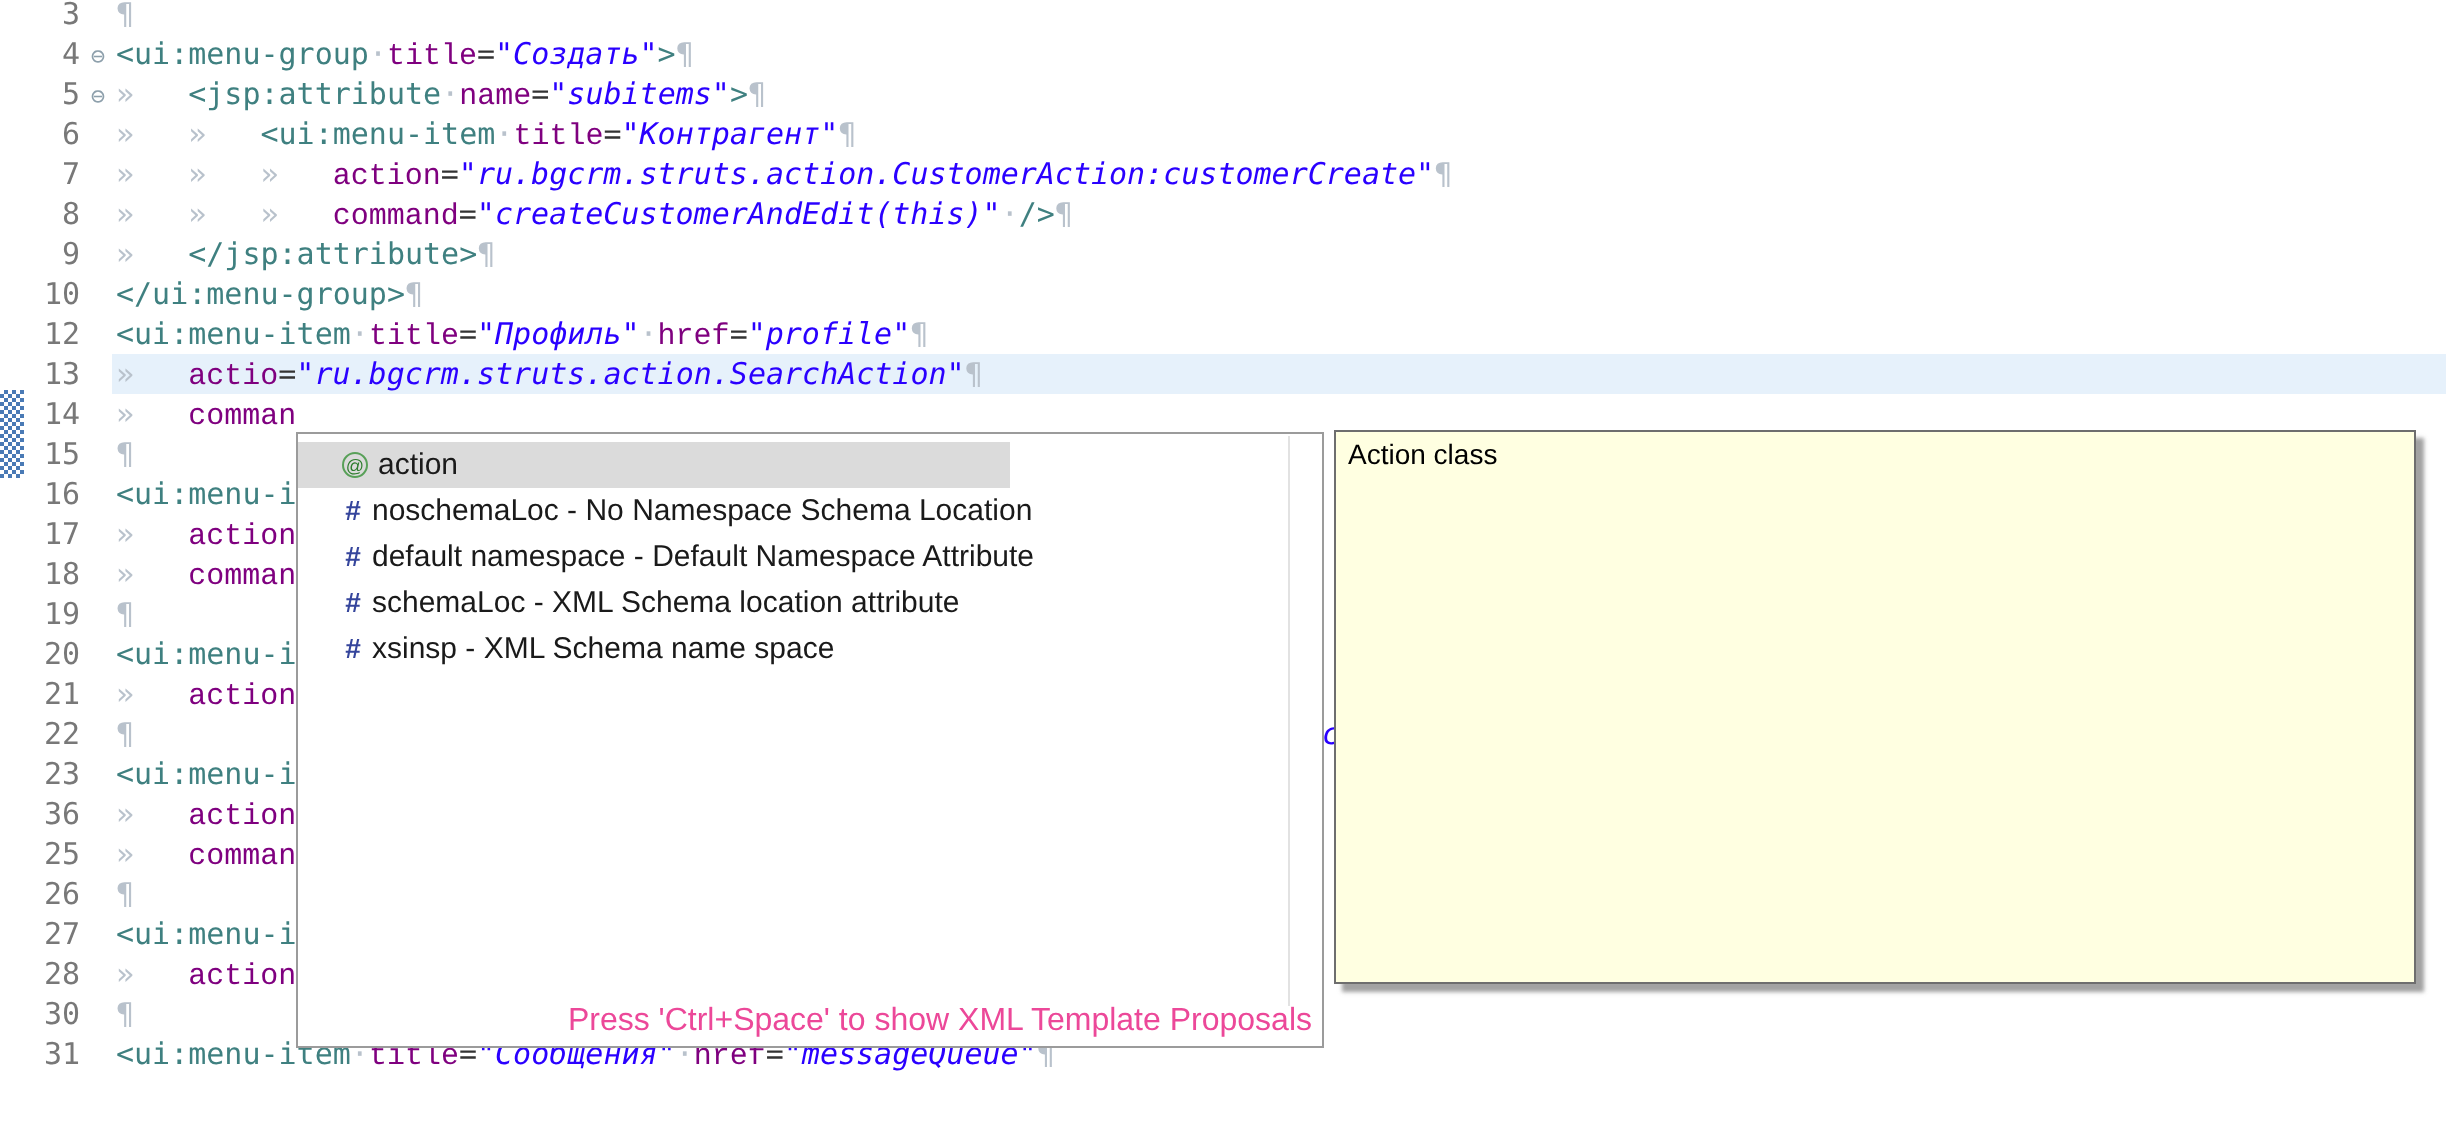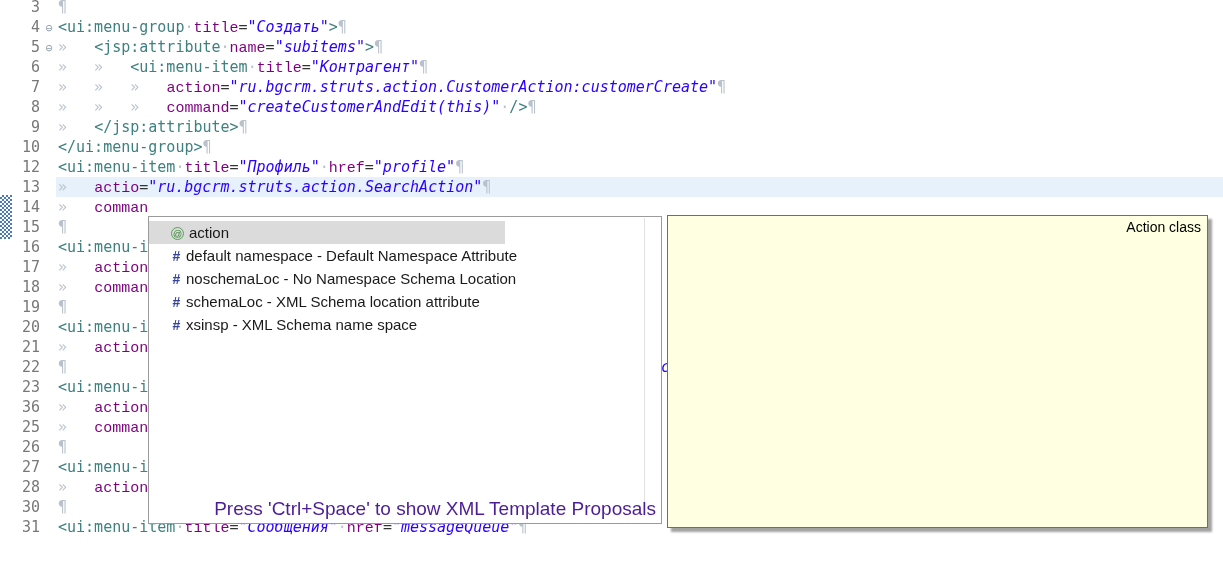--- a/index.html
+++ b/index.html
@@ -39,27 +39,27 @@
     height:23px;line-height:23px;padding-left:22px;width:356px;box-sizing:border-box;
     font-size:15px;color:#1a1a1a;white-space:nowrap;
   }
   .popup li.sel{background:var(--selection-bg);}
   .ic{display:inline-block;margin-right:5px;text-align:center;}
   .ic-at{width:13px;height:13px;line-height:13px;font-size:9px;border:1px solid #58a058;
     border-radius:50%;color:var(--at-icon);vertical-align:1px;box-sizing:border-box;}
   .ic-hash{width:11px;color:var(--hash-icon);font-weight:700;font-size:14px;margin-right:4px;}
   .popup-scrollbar{position:absolute;top:1px;right:1px;bottom:20px;width:15px;
     background:#ffffff;border-left:1px solid #e2e2e2;}
-  .popup-footer{position:absolute;right:5px;bottom:3px;font-size:19px;color:#4c1d95;}
+  .popup-footer{position:absolute;right:5px;bottom:3px;font-size:16px;color:#ec4899;}
   
   .tooltip-panel{
-    position:absolute;left:667px;top:215px;width:541px;height:313px;z-index:6;
+    position:absolute;left:667px;top:215px;width:541px;height:277px;z-index:6;
     background:var(--tooltip-bg);border:1px solid #6e6e6e;box-sizing:border-box;
     box-shadow:4px 4px 2px 0 rgba(100,100,100,0.6);
-    font-size:14px;color:#000;padding:3px 6px;text-align:right;
+    font-size:14px;color:#000;padding:3px 6px;
   }
 </style>
 </head>
 <body>
 
 <div class="editor">
   <div class="code">
       <div class="row"><span class="ln">3</span><span class="fold"></span><span class="ws">¶</span></div>
       <div class="row"><span class="ln">4</span><span class="fold">⊖</span><span class="tag">&lt;ui:menu-group</span><span class="ws">·</span><span class="attr">title</span><span class="eq">=</span><span class="val">"Создать"</span><span class="tag">&gt;</span><span class="ws">¶</span></div>
       <div class="row"><span class="ln">5</span><span class="fold">⊖</span><span class="ws">»   </span><span class="tag">&lt;jsp:attribute</span><span class="ws">·</span><span class="attr">name</span><span class="eq">=</span><span class="val">"subitems"</span><span class="tag">&gt;</span><span class="ws">¶</span></div>
@@ -88,22 +88,22 @@
       <div class="row"><span class="ln">30</span><span class="fold"></span><span class="ws">¶</span></div>
       <div class="row"><span class="ln">31</span><span class="fold"></span><span class="tag">&lt;ui:menu-item</span><span class="ws">·</span><span class="attr">title</span><span class="eq">=</span><span class="val">"Сообщения"</span><span class="ws">·</span><span class="attr">href</span><span class="eq">=</span><span class="val">"messageQueue"</span><span class="ws">¶</span></div>
     </div>
   <div class="range-indicator"></div>
   <span class="stray">c</span>
 </div>
 
 <div class="popup">
   <ul>
       <li class="sel"><span class="ic ic-at">@</span><span>action</span></li>
+      <li class=""><span class="ic ic-hash">#</span><span>noschemaLoc - No Namespace Schema Location</span></li>
       <li class=""><span class="ic ic-hash">#</span><span>default namespace - Default Namespace Attribute</span></li>
-      <li class=""><span class="ic ic-hash">#</span><span>noschemaLoc - No Namespace Schema Location</span></li>
       <li class=""><span class="ic ic-hash">#</span><span>schemaLoc - XML Schema location attribute</span></li>
       <li class=""><span class="ic ic-hash">#</span><span>xsinsp - XML Schema name space</span></li>
     </ul>
   <div class="popup-scrollbar"></div>
   <div class="popup-footer">Press 'Ctrl+Space' to show XML Template Proposals</div>
 </div>
 
 <div class="tooltip-panel">
   <div>Action class</div>
 </div>

